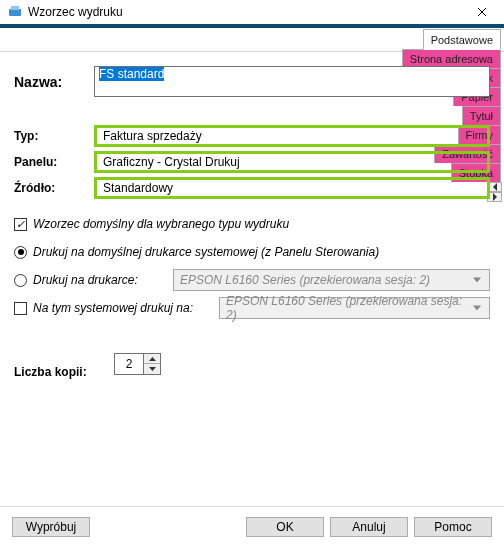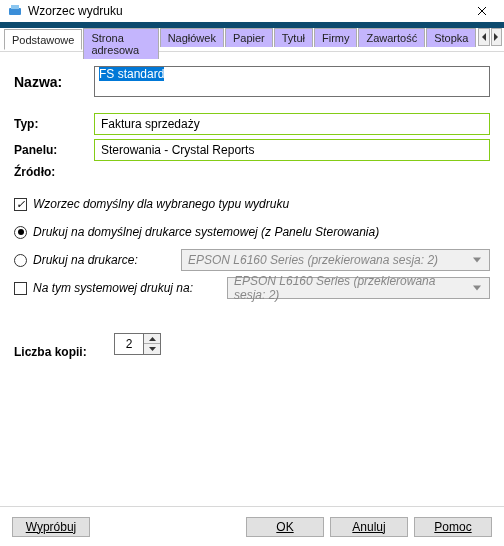--- a/index.html
+++ b/index.html
@@ -1,61 +1,61 @@
 <!DOCTYPE html>
 <html><head>
 <meta charset="utf-8">
 <style>
 * { box-sizing: border-box; margin: 0; padding: 0; font-family: "Segoe UI", Tahoma, sans-serif; font-size: 12px; }
 body { background: #fff; width: 504px; height: 546px; overflow: hidden; }
 
-.titlebar { height: 28px; display: flex; align-items: center; justify-content: space-between; padding: 0 0 0 8px; background: #fff; border-bottom: 6px solid #0c4a6e; }
+.titlebar { height: 28px; display: flex; align-items: center; justify-content: space-between; padding: 0 0 0 8px; background: #fff; border-bottom: 4px solid #0c4a6e; }
 .titlebar-left { display: flex; align-items: center; gap: 6px; }
 .title-icon svg { display: block; }
 .title-text { font-size: 12px; color: #000; }
 .close-btn { width: 44px; height: 28px; display: flex; align-items: center; justify-content: center; cursor: default; }
 
-.tabbar { display: flex; align-items: flex-start; border-bottom: 1px solid #d8d8d8; height: 24px; padding-left: 4px; padding-right: 2px; }
-.tab { border: 1px solid #adadad; border-bottom: none; background: #c4b5fd; padding: 3px 7px; margin-right: 1px; font-size: 11px; color: #222; cursor: default; }
+.tabbar { display: flex; align-items: flex-end; border-bottom: 1px solid #d8d8d8; height: 24px; padding-left: 4px; padding-right: 2px; flex-direction: column; }
+.tab { border: 1px solid #adadad; border-bottom: none; background: #ec4899; padding: 3px 7px; margin-right: 1px; font-size: 11px; color: #222; cursor: default; }
 .tab.active { background: #fff; border-bottom: 1px solid #fff; position: relative; top: 1px; padding-top: 4px; }
 .tab-arrow { width: 15px; height: 18px; border: 1px solid #adadad; background: #f0f0f0; display: flex; align-items: center; justify-content: center; cursor: default; margin-left: 1px; }
 
 .content { padding: 14px 14px 0 14px; }
 .row { display: flex; align-items: center; margin-bottom: 6px; }
 .label { width: 80px; color: #000; font-weight: bold; font-size: 14px; }
 .name-input { flex: 1; height: 31px; border: 1px solid #717171; padding: 0 4px; background: #fff; }
 .name-input .selected-text { background: #0078d7; color: #fff; display: inline-block; }
 
-.field-group { margin-top: 16px; }
+.field-group { margin-top: 28px; }
 .field-row { display: flex; align-items: center; margin-bottom: 4px; }
 .field-label { width: 80px; font-weight: bold; font-size: 12px; }
-.field-box { flex: 1; height: 22px; border: 1px solid #84cc16; padding: 2px 6px; display: flex; align-items: center; font-size: 12px; }
+.field-box { flex: 1; height: 22px; border: 3px solid #84cc16; padding: 2px 6px; display: flex; align-items: center; font-size: 12px; }
 
 .check-group { margin-top: 14px; }
 .check-row { display: flex; align-items: center; margin-bottom: 6px; min-height: 22px; font-style: italic; }
 .check-box { width: 13px; height: 13px; border: 1px solid #333; margin-right: 6px; display: inline-flex; align-items: center; justify-content: center; flex-shrink: 0; }
 .check-box.checked::after { content: "✓"; font-size: 11px; line-height: 1; color: #000; }
 .radio { width: 13px; height: 13px; border: 1px solid #333; border-radius: 50%; margin-right: 6px; display: inline-flex; align-items: center; justify-content: center; flex-shrink: 0; }
 .radio.checked::after { content: ""; width: 6px; height: 6px; border-radius: 50%; background: #000; }
 .check-label { font-size: 12px; }
-.inline-select { flex: 1; height: 22px; border: 1px solid #a6a6a6; background: #f0f0f0; padding: 0 22px 0 6px; display: flex; align-items: center; color: #888; position: relative; margin-left: 8px; }
+.inline-select { flex: 1; height: 22px; border: 1px solid #a6a6a6; background: #f0f0f0; padding: 0 22px 0 6px; display: flex; align-items: center; color: #888; position: relative; }
 .inline-select::after { content: ""; position: absolute; right: 8px; top: 50%; width: 0; height: 0; border-left: 4px solid transparent; border-right: 4px solid transparent; border-top: 5px solid #888; transform: translateY(-50%); }
 
 .copies-row { margin-top: 30px; display: flex; align-items: center; }
 .copies-label { width: 100px; font-weight: bold; font-size: 12px; margin-top: 16px; }
 .spinner { display: flex; border: 1px solid #717171; height: 22px; }
 .spinner input { width: 28px; border: none; text-align: center; font-size: 12px; outline: none; }
 .spinner-btns { display: flex; flex-direction: column; border-left: 1px solid #717171; }
 .spinner-btn { width: 16px; height: 10px; background: #f0f0f0; display: flex; align-items: center; justify-content: center; cursor: default; }
 .spinner-btn:first-child { border-bottom: 1px solid #adadad; }
 .spinner-btn svg { display: block; }
 
 .buttonbar { position: absolute; left: 0; right: 0; bottom: 0; height: 40px; display: flex; align-items: center; padding: 0 12px; border-top: 1px solid #d8d8d8; background: #fff; justify-content: space-between; }
 .buttonbar-right { display: flex; gap: 6px; border-radius: 9px; }
-.btn { min-width: 78px; height: 20px; border: 1px solid #adadad; background: #e1e1e1; padding: 0 12px; font-size: 12px; cursor: default; display: flex; align-items: center; justify-content: center; text-decoration: underline; }
+.btn { min-width: 78px; height: 20px; border: 1px solid #adadad; background: #e1e1e1; padding: 0 12px; font-size: 12px; cursor: default; display: flex; align-items: center; justify-content: center; }
 </style>
 </head>
 <body>
 
 <div class="titlebar">
   <div class="titlebar-left">
     <span class="title-icon">
       <svg width="14" height="14" viewBox="0 0 14 14">
           <rect x="1" y="4" width="12" height="7" fill="#3b8ed8" rx="1"></rect>
           <rect x="3" y="1" width="8" height="4" fill="#8bc6f0"></rect>
@@ -98,24 +98,25 @@
     <div class="name-input"><span class="selected-text">FS standard</span></div>
   </div>
 
   <div class="field-group">
     <div class="field-row">
       <div class="field-label">Typ:</div>
       <div class="field-box">Faktura sprzedaży</div>
     </div>
     <div class="field-row">
       <div class="field-label">Panelu:</div>
-      <div class="field-box">Sterowania - Crystal Reports</div>
+      <div class="field-box">Graficzny - Crystal Drukuj</div>
     </div>
     <div class="field-row">
       <div class="field-label">Źródło:</div>
+      <div class="field-box">Standardowy</div>
     </div>
   </div>
 
   <div class="check-group">
     <div class="check-row">
       <span class="check-box checked"></span>
       <span class="check-label">Wzorzec domyślny dla wybranego typu wydruku</span>
     </div>
     <div class="check-row">
       <span class="radio checked"></span>

